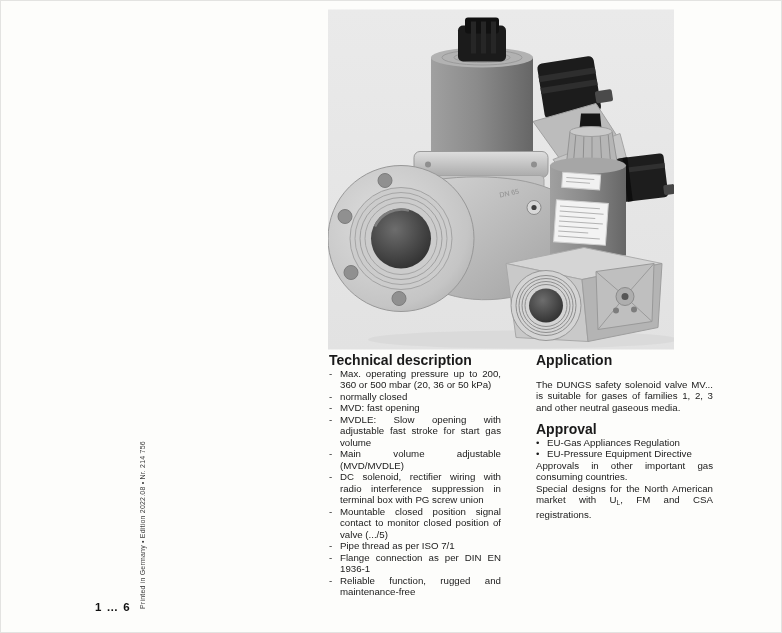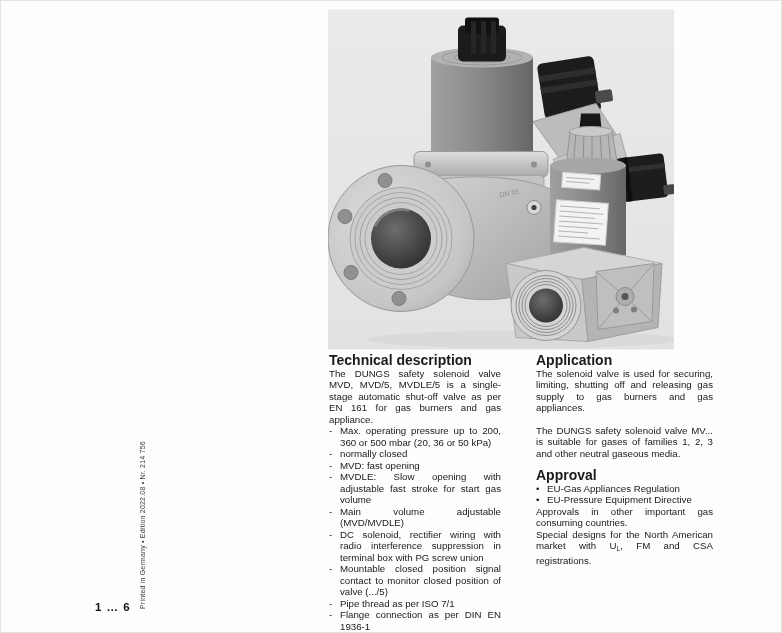--- a/index.html
+++ b/index.html
@@ -168,21 +168,20 @@
           <circle cx="297" cy="287" r="3.5" fill="#565656"></circle>
           <circle cx="288" cy="301" r="3" fill="#7d7d7d"></circle>
           <circle cx="306" cy="300" r="3" fill="#7d7d7d"></circle>
         </g>
       </g>
     </svg>
   </div>
 
   <div class="col col-left">
     <p class="heading">Technical description</p>
-    <p class="para">The DUNGS safety solenoid valve MVD, MVD/5, MVDLE/5 is a single-stage automatic shut-off valve as per EN 161 for gas burners and gas appliance.</p>
 
     <div class="li">
       <span class="mark">-</span>
       <span class="txt">Max. operating pressure up to 200, 360 or 500 mbar (20, 36 or 50 kPa)</span>
     </div>
     <div class="li">
       <span class="mark">-</span>
       <span class="txt">normally closed</span>
     </div>
     <div class="li">
@@ -215,21 +214,20 @@
     </div>
     <div class="li">
       <span class="mark">-</span>
       <span class="txt">Reliable function, rugged and maintenance-free</span>
     </div>
 
   </div>
 
   <div class="col col-right">
     <p class="heading">Application</p>
-    <p class="para">The solenoid valve is used for securing, limiting, shutting off and releasing gas supply to gas burners and gas appliances.</p>
     <div class="gap"></div>
     <p class="para">The DUNGS safety solenoid valve MV... is suitable for gases of families 1, 2, 3 and other neutral gaseous media.</p>
     <div class="gap"></div>
 
     <p class="heading">Approval</p>
     <div class="li">
       <span class="mark">•</span>
       <span class="txt">EU-Gas Appliances Regulation</span>
     </div>
     <div class="li">

